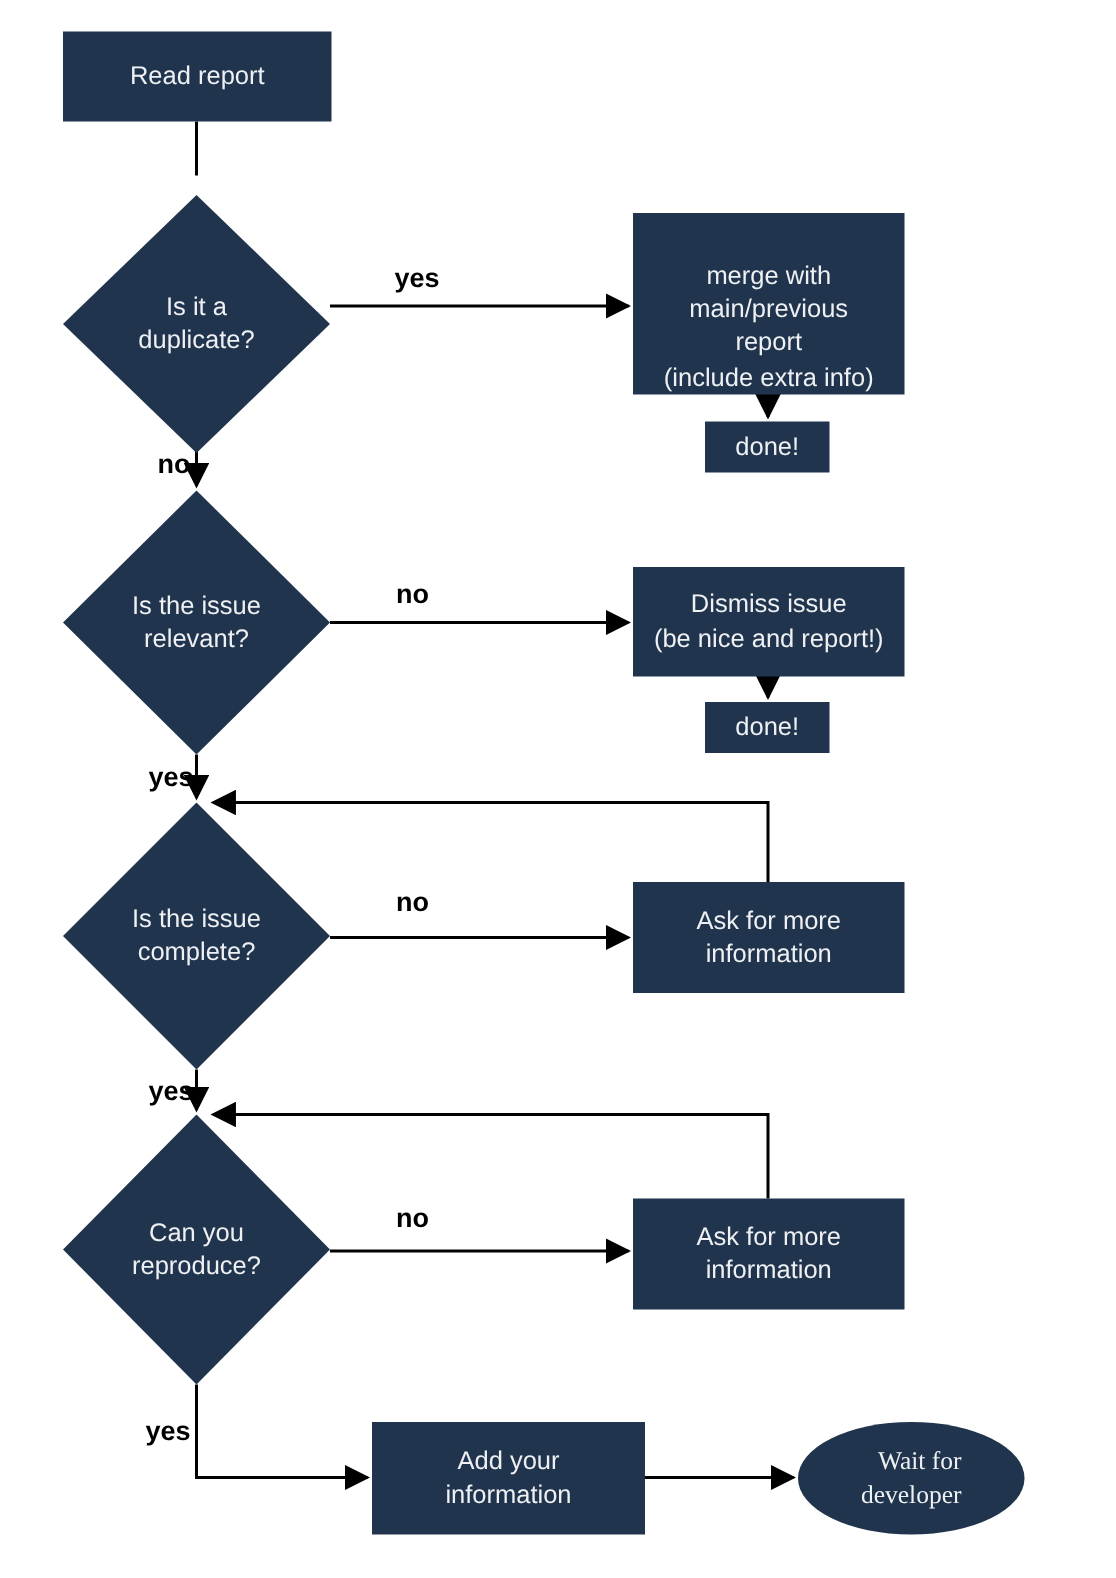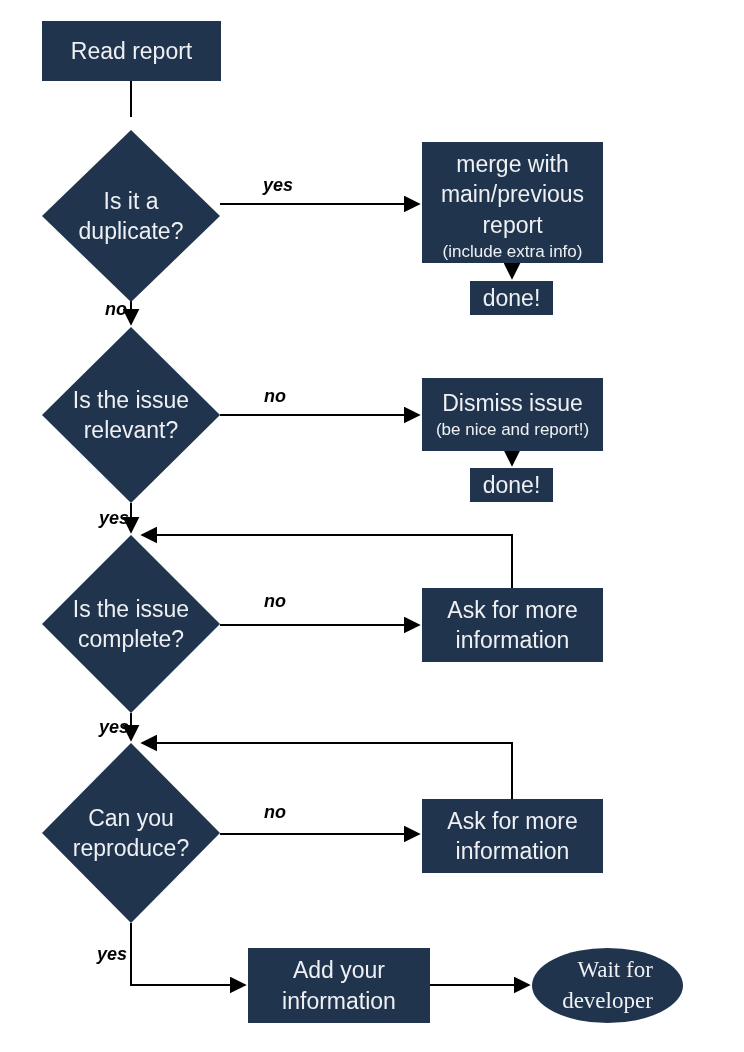--- a/index.html
+++ b/index.html
@@ -39,37 +39,36 @@
   .diamond {
     clip-path: polygon(50% 0, 100% 50%, 50% 100%, 0 50%);
   }
   .ellipse {
     border-radius: 50%;
     font-family: Liberation Serif, serif;
     text-align: right;
   }
   .node-label {
     white-space: pre-line;
-    font-size: 23px;
+    font-size: 17px;
     line-height: 1.32;
   }
   .node-sublabel {
     white-space: pre-line;
     font-size: 17px;
     line-height: 1.3;
     margin-top: 1px;
   }
   .edge-label {
     position: absolute;
     transform: translate(-50%, -50%);
     font-weight: 700;
     font-size: 18px;
     color: var(--label-color, #000000);
     line-height: 1;
-    font-style: italic;
   }
 </style>
 </head>
 <body>
 
 <div class="canvas">
 
   <svg class="edges" viewBox="0 0 744 1052" aria-hidden="true">
     <defs>
       <marker id="arrow" viewBox="0 0 10 10" refX="9" refY="5" markerWidth="8.5" markerHeight="8.5" orient="auto-start-reverse">

